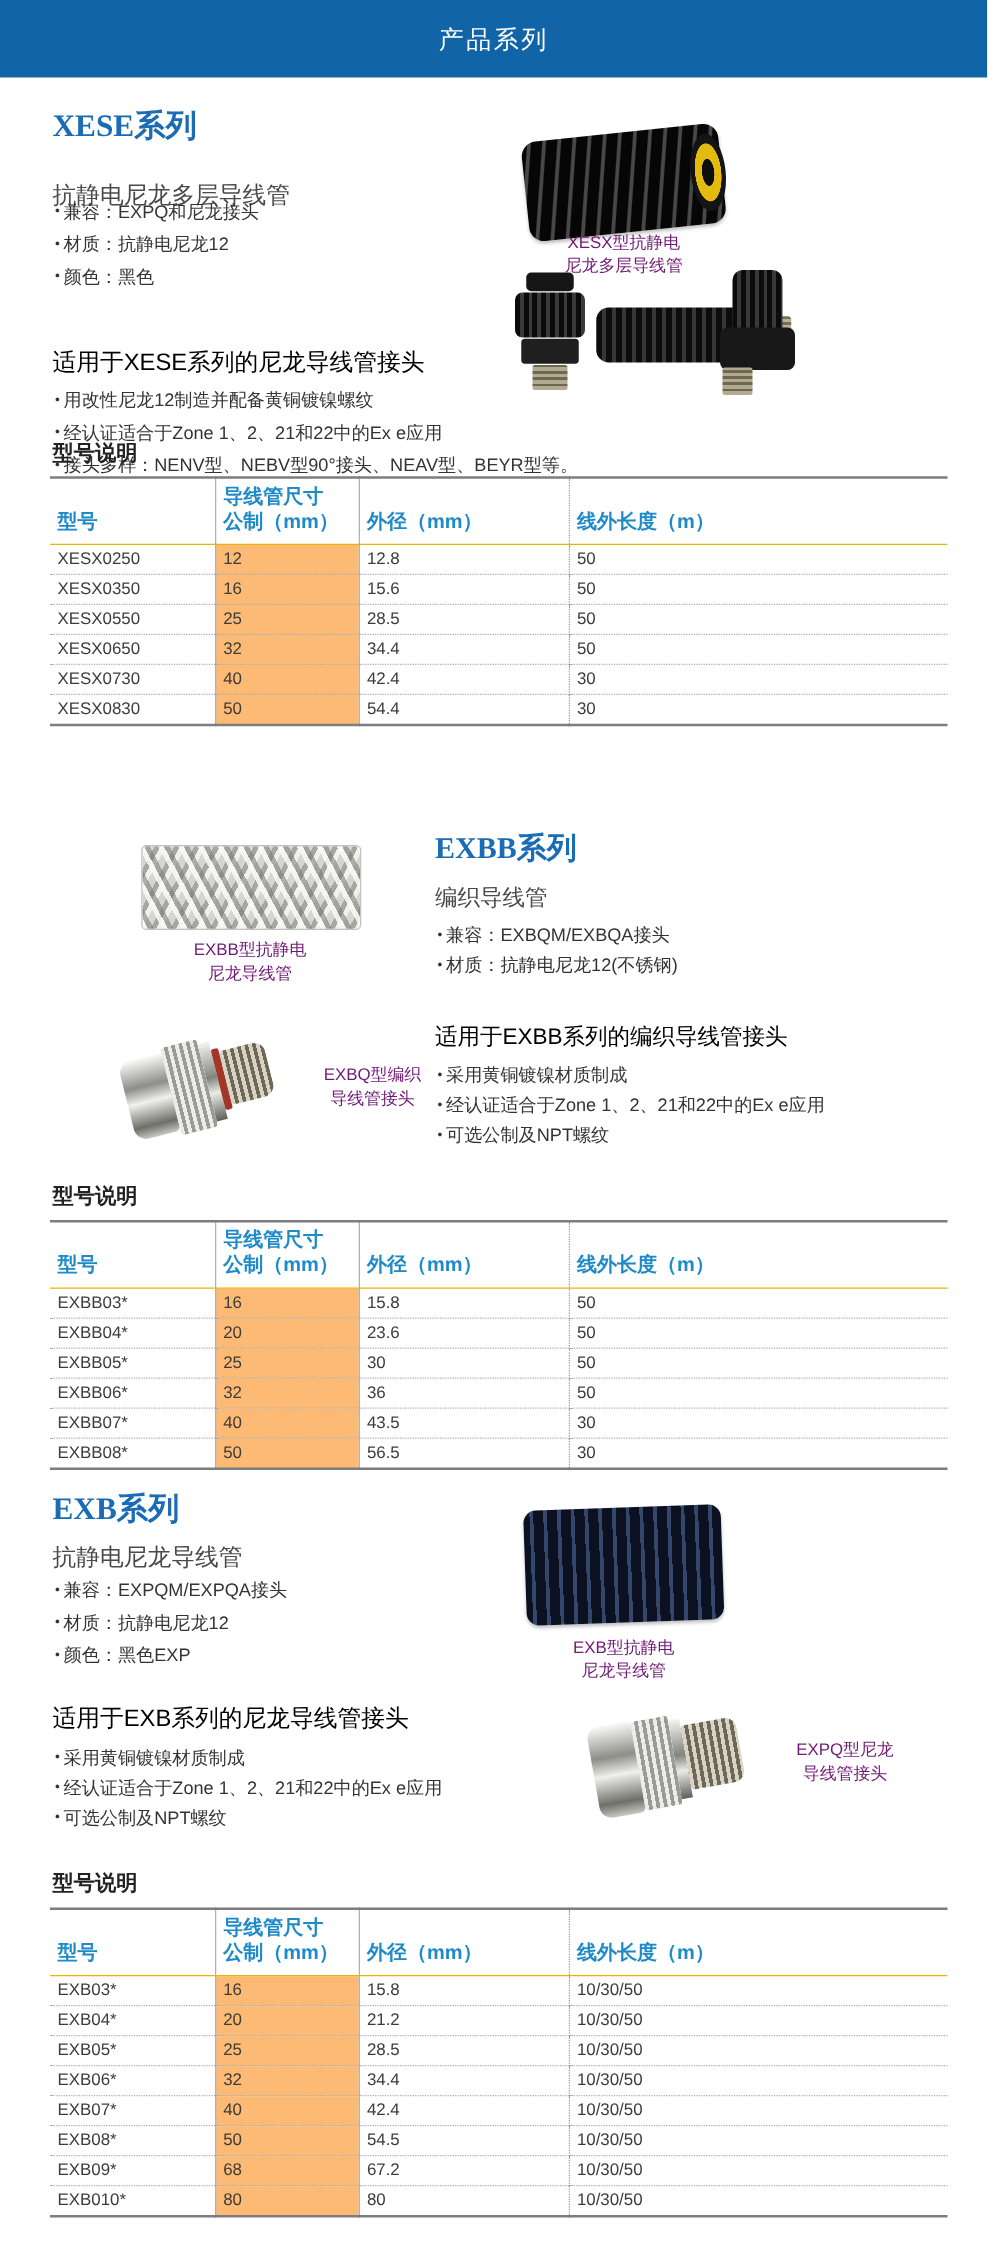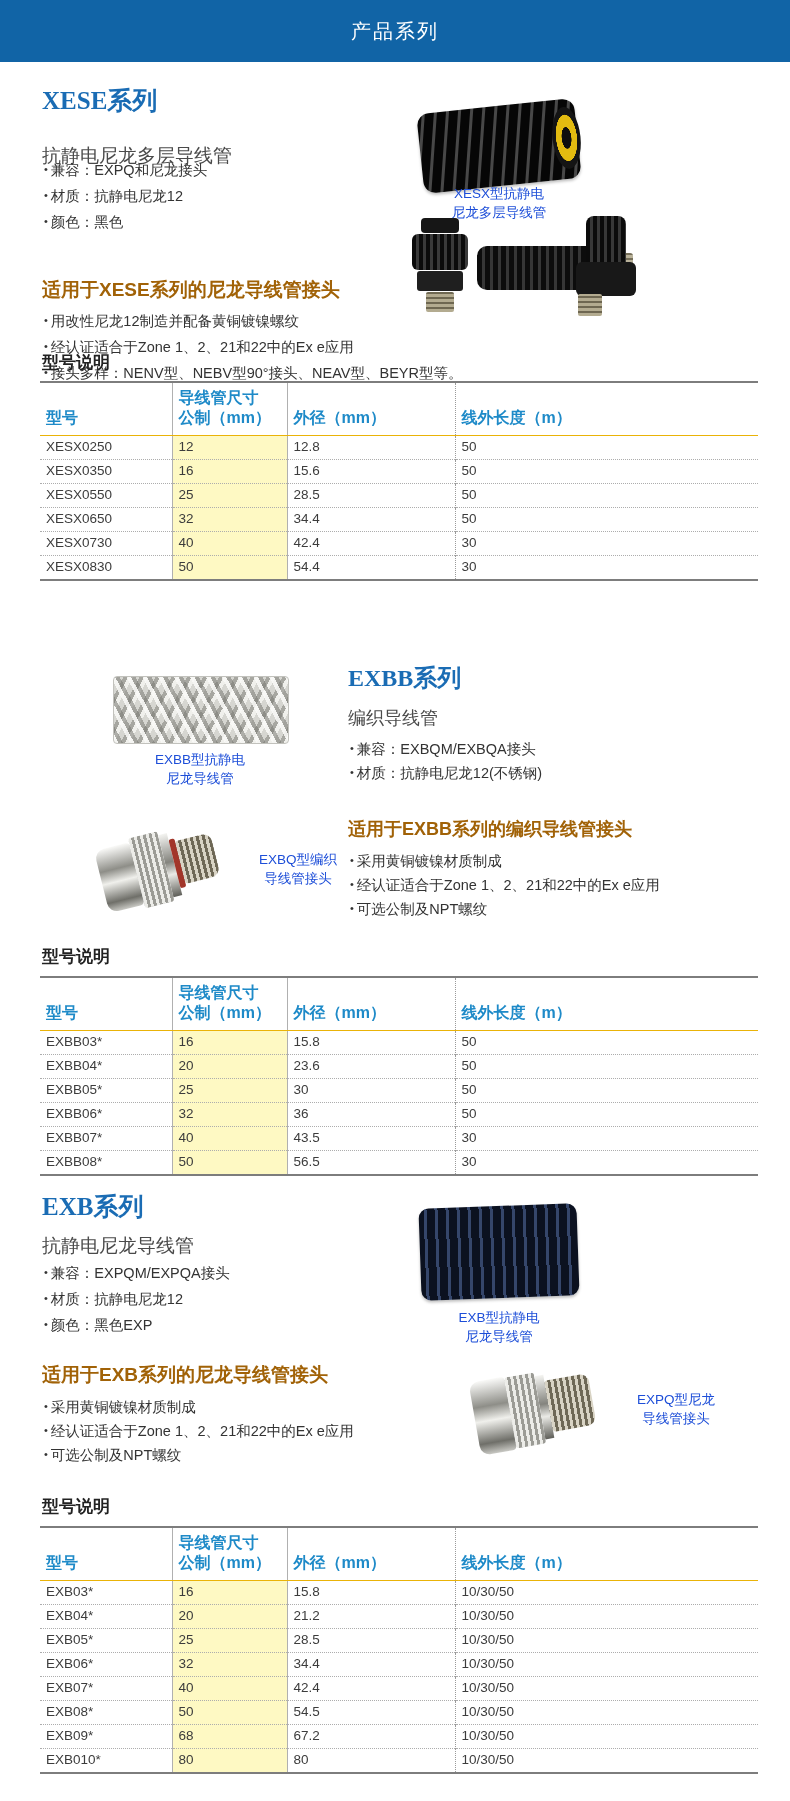--- a/index.html
+++ b/index.html
@@ -9,38 +9,38 @@
 
   
   .banner{position:absolute;left:0;top:0;width:790px;height:62px;background:#1164a6;
           display:flex;align-items:center;justify-content:center;}
   .banner-title{color:#ffffff;font-size:20px;letter-spacing:2px;}
 
   
   .series-title{font-size:25px;font-weight:bold;color:#1a6cb4;font-family:"Liberation Serif","DejaVu Serif",serif;}
   .series-title.small{font-size:24px;}
   .subtitle{font-size:19px;color:#4a4a4a;}
-  .fit-heading{font-size:18px;font-weight:bold;color:#a16207;}
+  .fit-heading{font-size:18px;font-weight:normal;color:#000000;}
   .table-heading{font-size:17px;font-weight:bold;color:#222;}
   ul.bullets{list-style:none;margin:0;padding:0;font-size:14.5px;line-height:25px;color:#333;}
   ul.bullets.tight{line-height:23px;}
   ul.bullets li::before{content:"•";font-size:11px;margin-right:3px;position:relative;top:-2px;color:#333;}
-  .caption{font-size:13.5px;color:#1d4ed8;line-height:19px;white-space:pre-line;text-align:center;}
+  .caption{font-size:13.5px;color:#701a75;line-height:19px;white-space:pre-line;text-align:center;}
 
   
   table.spec{border-collapse:collapse;table-layout:fixed;width:718px;
              border-top:2px solid #7d7d7d;border-bottom:2px solid #7d7d7d;background:#fff;}
   table.spec th{color:#1e8ac8;font-size:16px;font-weight:bold;text-align:left;vertical-align:bottom;
                 padding:5px 6px 7px 6px;height:36px;white-space:pre-line;line-height:20px;
                 border-bottom:1px solid #eab308;}
   table.spec td{color:#3c3c3c;font-size:13.5px;padding:3px 6px 4px 6px;height:16px;line-height:16px;}
   table.spec th:nth-child(1),table.spec td:nth-child(1){border-right:1px solid #b0b0b0;}
   table.spec th:nth-child(2),table.spec td:nth-child(2){border-right:1px solid #b0b0b0;}
   table.spec th:nth-child(3),table.spec td:nth-child(3){border-right:1px dotted #9a9a9a;margin-top:48px;}
-  table.spec tbody td:nth-child(2){background:#fef9c3;}
+  table.spec tbody td:nth-child(2){background:#fdba74;}
   table.spec tbody tr + tr td{border-top:1px dotted #adadad;}
 
   
   .tube-xesx{position:absolute;left:420px;top:106px;width:158px;height:80px;border-radius:12px;
      background:repeating-linear-gradient(100deg,#060606 0 5px,#484848 6px 8px,#060606 9px 12px);
      transform:rotate(-6deg);box-shadow:0 2px 3px rgba(0,0,0,.25);}
   .tube-xesx .end{position:absolute;right:-3px;top:8px;width:28px;height:62px;border-radius:50%;
      background:radial-gradient(closest-side,#0e0e0e 34%,#e3bb10 36% 74%,#141414 76%);}
 
   

